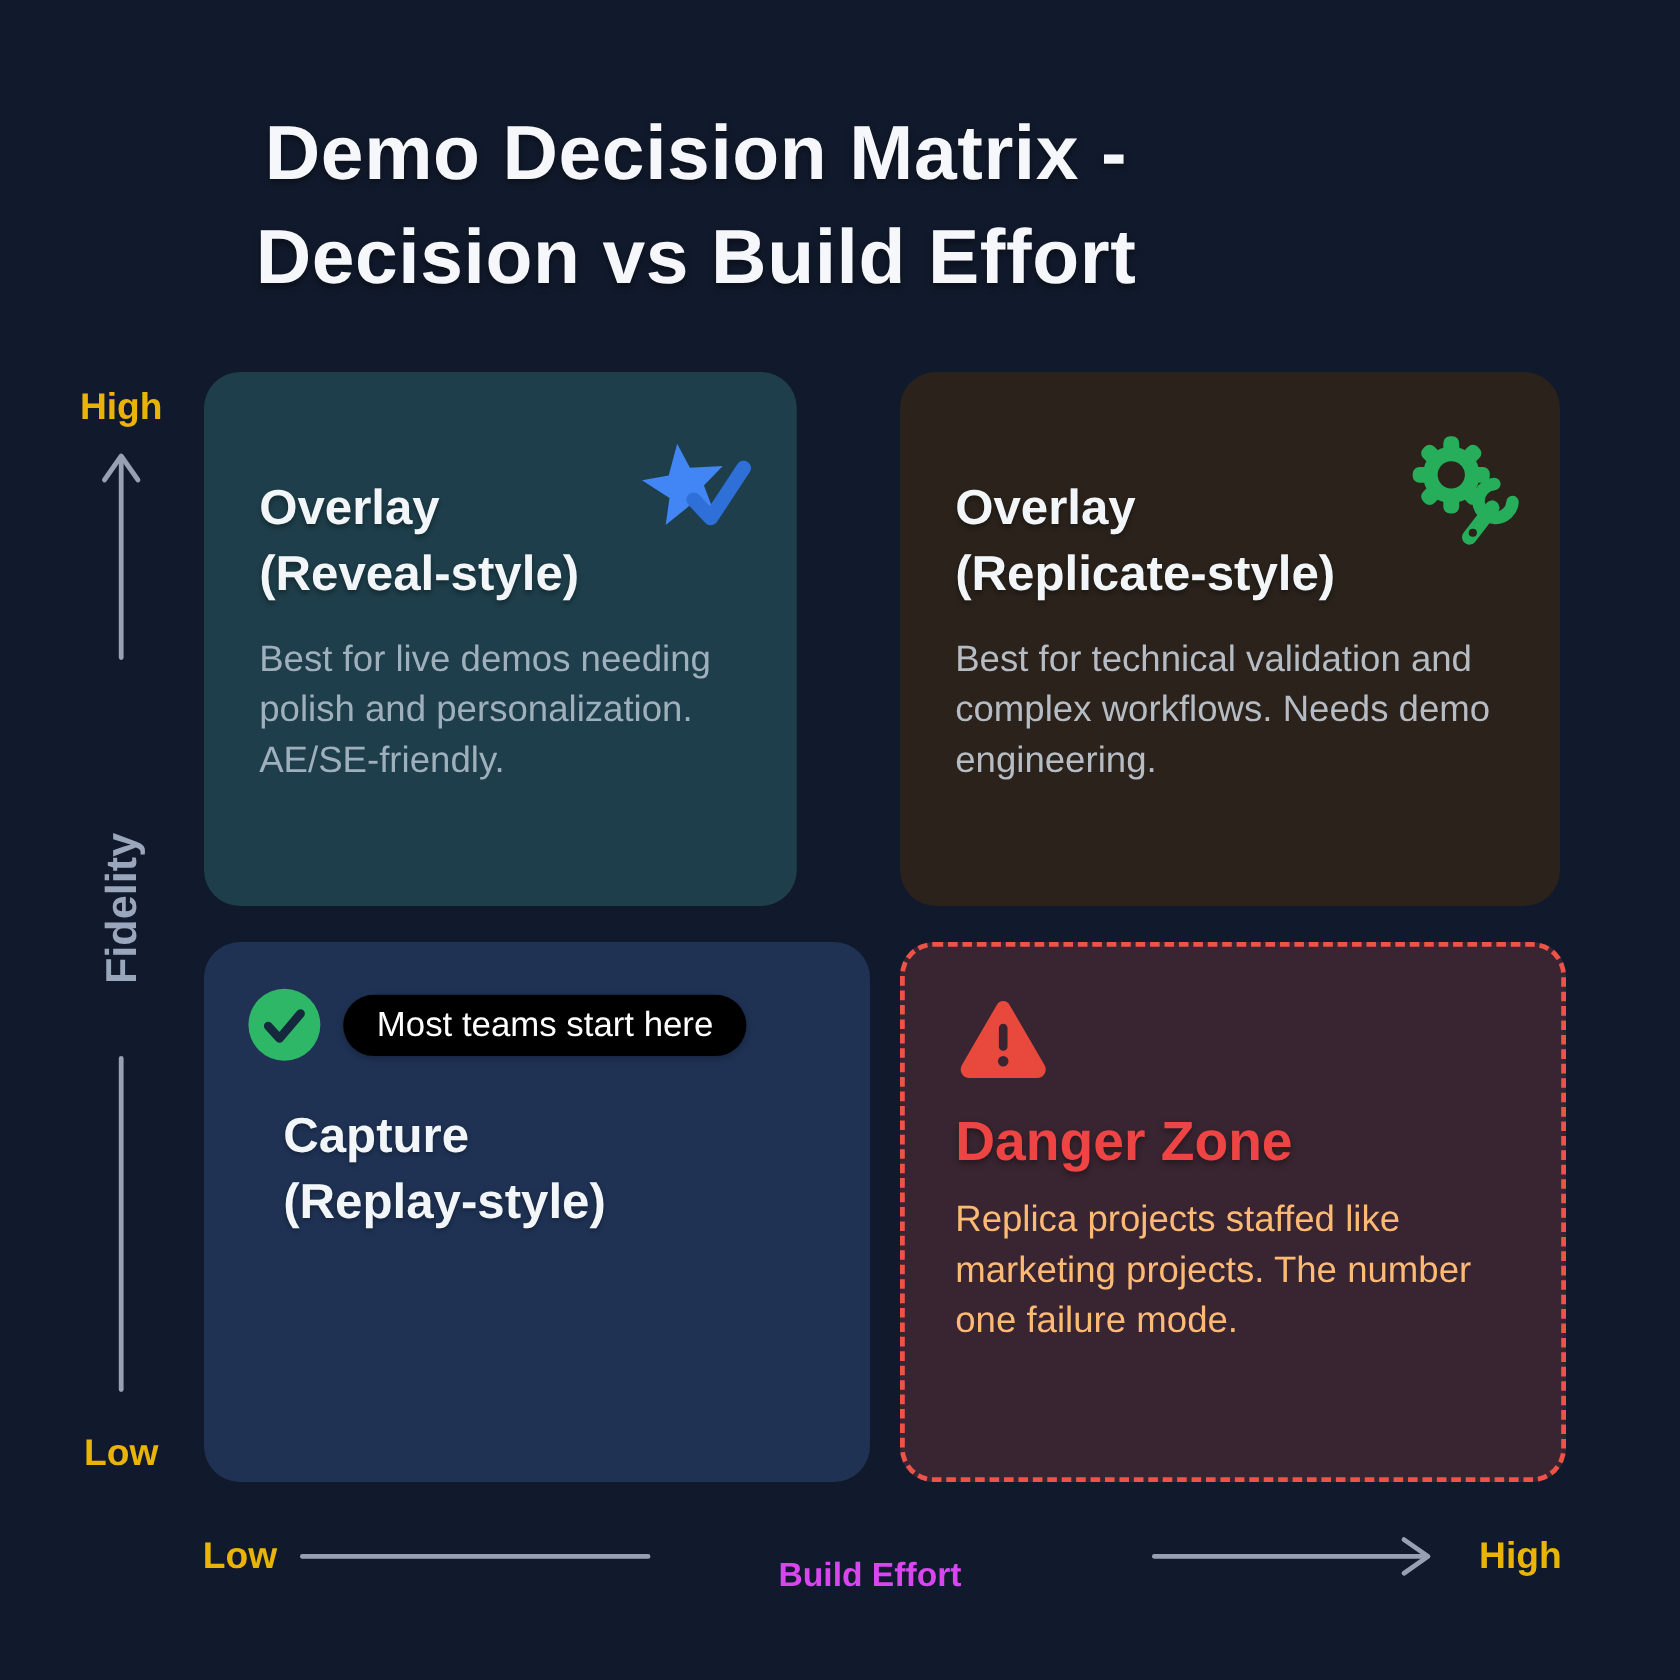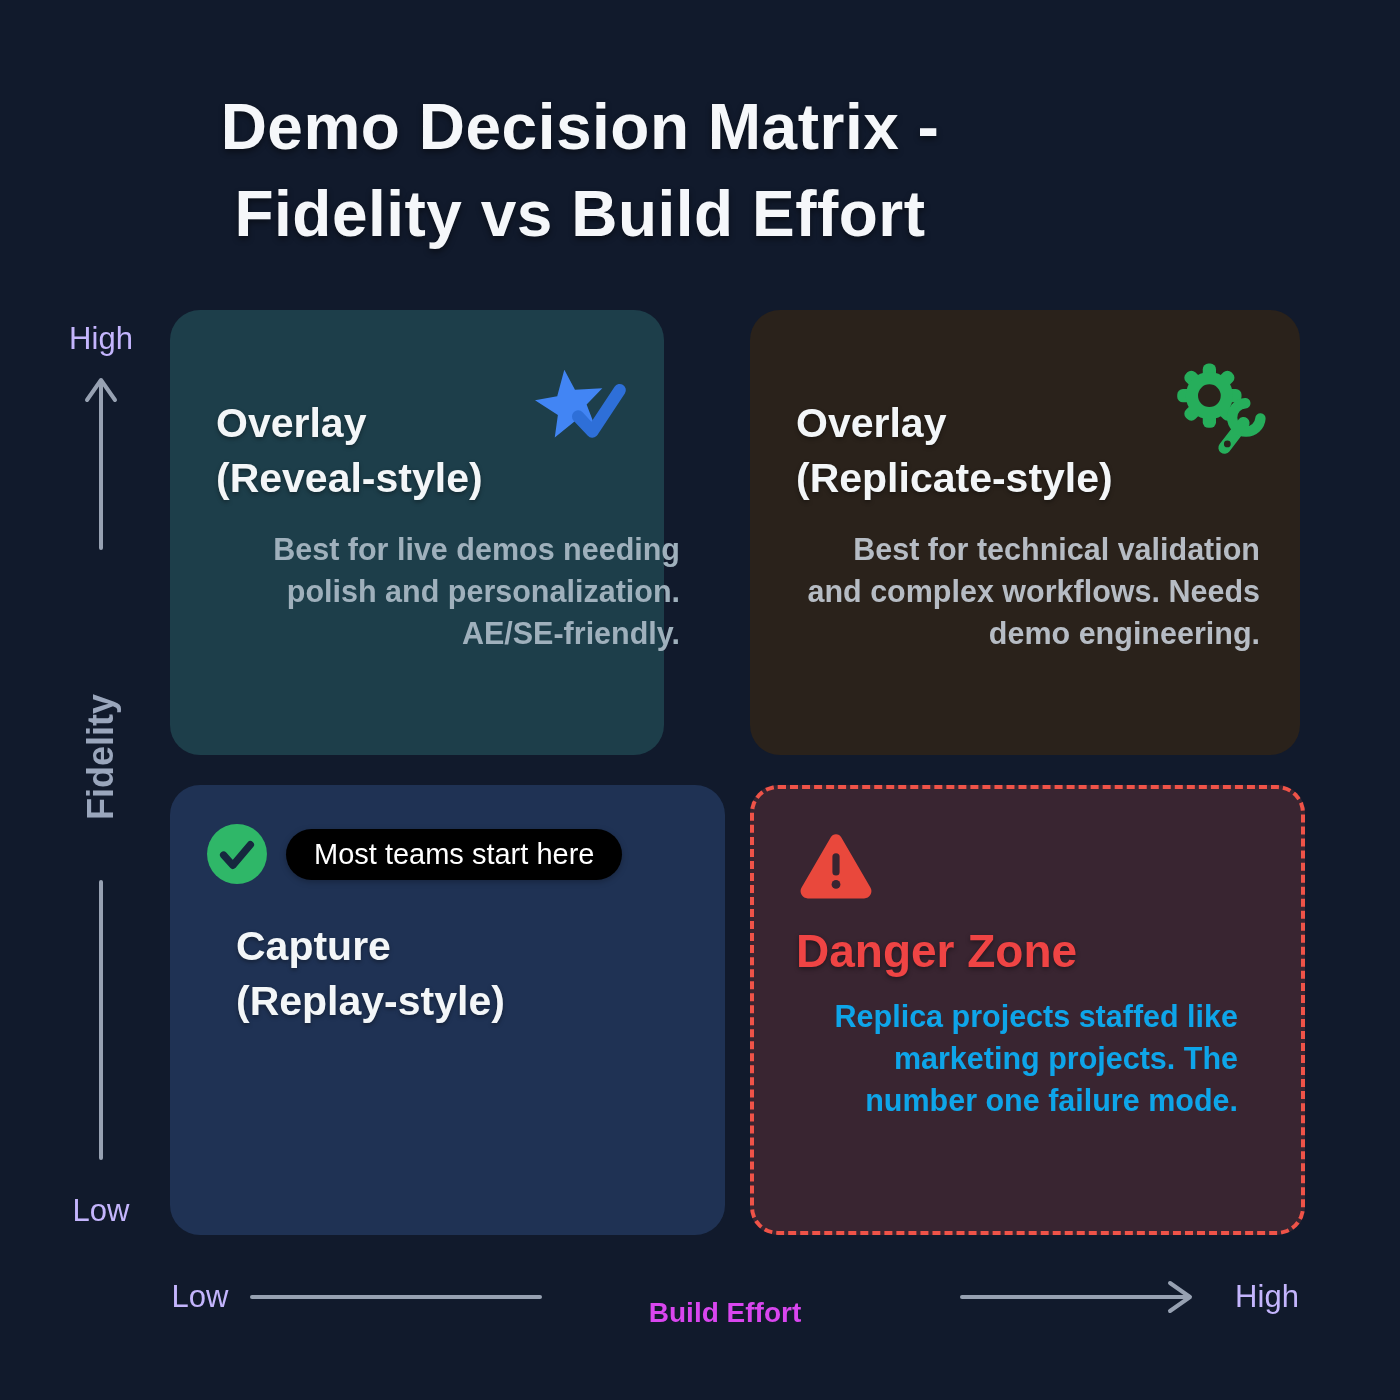--- a/index.html
+++ b/index.html
@@ -11,21 +11,21 @@
   
   .page-title{
     position:absolute;top:84px;left:0;width:1160px;
     text-align:center;font-size:64px;font-weight:700;color:#f5f7fa;
     line-height:1.36;letter-spacing:.5px;
     text-shadow:0 3px 6px rgba(0,0,0,.45);
   }
   
   .axis-svg{position:absolute;left:0;top:0;pointer-events:none;}
   .axis-label{
-    position:absolute;color:#c4b5fd;font-size:31px;font-weight:400;
+    position:absolute;color:#eab308;font-size:31px;font-weight:700;
     transform:translate(-50%,-50%);white-space:nowrap;
   }
   .axis-title{
     position:absolute;color:#9aa6bc;font-weight:700;white-space:nowrap;
   }
   .axis-title.fidelity{
     left:101px;top:757px;font-size:36px;
     transform:translate(-50%,-50%) rotate(-90deg);
   }
   .axis-title.build-effort{
@@ -42,49 +42,49 @@
     left:750px;top:785px;width:555px;height:450px;background:#392531;
     border:4px dashed #ef5348;border-radius:28px;
   }
   .card-title{
     position:absolute;left:46px;top:86px;
     font-size:41px;font-weight:700;color:#f3f6f8;line-height:1.33;
     text-shadow:0 2px 4px rgba(0,0,0,.35);
   }
   .card-body{
     position:absolute;left:46px;top:218px;width:464px;
-    font-size:30.5px;line-height:1.38;font-weight:700;text-align:right;
+    font-size:30.5px;line-height:1.38;font-weight:400;
   }
   .card.overlay .card-body{color:#9fb0bc;}
   .card.replica .card-body{color:#b6bcc4;}
   .card.capture .card-body{color:#a7b3c6;}
   .card-icon{position:absolute;top:46px;right:32px;width:104px;height:104px;}
   
   .badge-row{position:absolute;left:36px;top:38px;display:flex;align-items:center;gap:18px;}
   .badge-row .check-icon{width:62px;height:62px;}
   .badge-pill{
     background:#000000;border-radius:27px;padding:9px 28px;
     color:#ffffff;font-size:29px;white-space:nowrap;
     box-shadow:0 2px 6px rgba(0,0,0,.25);
   }
   .card.capture .card-title{top:134px;margin-left:20px;}
   .card.capture .card-body{top:256px;}
   
   .card.danger .warn-icon{position:absolute;left:42px;top:40px;width:80px;height:74px;}
   .card.danger .card-title{left:42px;top:132px;font-size:46px;color:#ef4444;text-shadow:0 2px 5px rgba(0,0,0,.4);}
-  .card.danger .card-body{left:42px;top:206px;width:442px;color:#0ea5e9;}
+  .card.danger .card-body{left:42px;top:206px;width:442px;color:#fdba74;}
 </style>
 </head>
 <body>
 
 <div class="canvas">
 
   <div class="page-title">
     <div>Demo Decision Matrix -</div>
-    <div>Fidelity vs Build Effort</div>
+    <div>Decision vs Build Effort</div>
   </div>
 
   <svg class="axis-svg" width="1400" height="1400" viewBox="0 0 1400 1400">
     <g stroke="#97a1b2" stroke-width="4" fill="none" stroke-linecap="round" stroke-linejoin="round">
       <line x1="101" y1="548" x2="101" y2="384"></line>
       <polyline points="87,400 101,380 115,400"></polyline>
       <line x1="101" y1="882" x2="101" y2="1158"></line>
       <line x1="252" y1="1297" x2="540" y2="1297"></line>
       <line x1="962" y1="1297" x2="1188" y2="1297"></line>
       <polyline points="1170,1283 1190,1297 1170,1311"></polyline>

